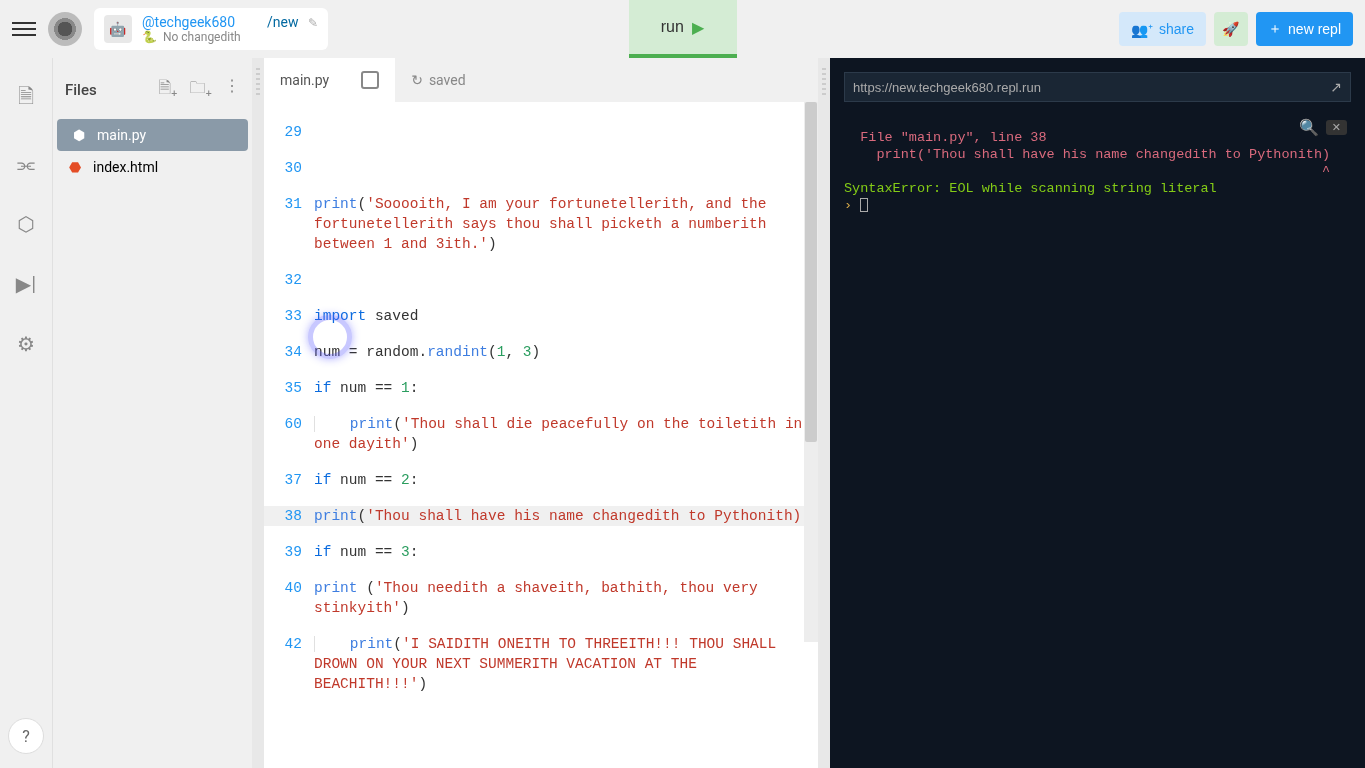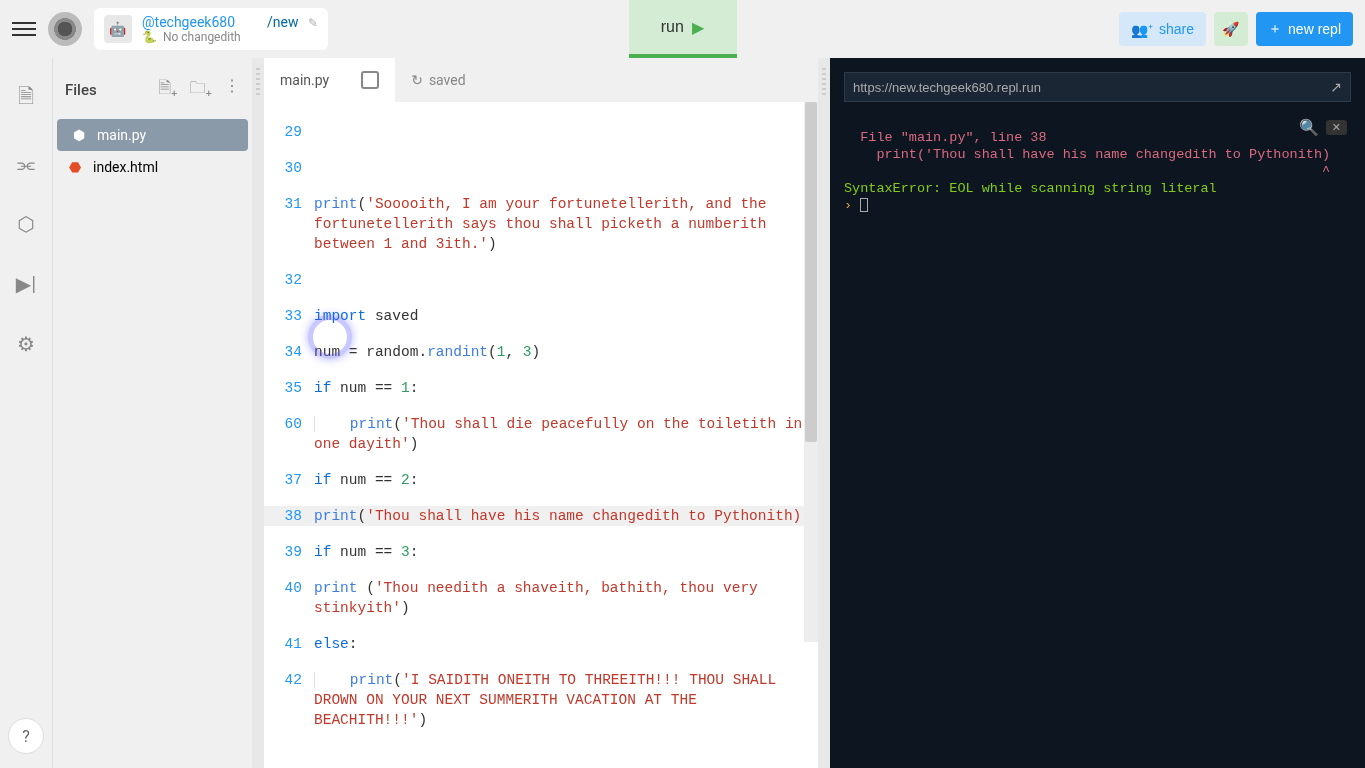--- a/index.html
+++ b/index.html
@@ -294,24 +294,20 @@
         </div>
         <div class="code-line">
           <div class="gutter">39</div>
           <div class="code-text"><span class="kw">if</span><span class="op"> num == </span><span class="num">3</span><span class="op">:</span></div>
         </div>
         <div class="code-line">
           <div class="gutter">40</div>
           <div class="code-text"><span class="fn">print </span><span class="op">(</span><span class="str">'Thou needith a shaveith, bathith, thou very stinkyith'</span><span class="op">)</span></div>
         </div>
         <div class="code-line">
-          <div class="gutter">41</div>
-          <div class="code-text"><span class="kw">else</span><span class="op">:</span></div>
-        </div>
-        <div class="code-line">
           <div class="gutter">42</div>
           <div class="code-text"><span style="border-left: 1px solid rgb(224, 224, 224);">    </span><span class="fn">print</span><span class="op">(</span><span class="str">'I SAIDITH ONEITH TO THREEITH!!! THOU SHALL DROWN ON YOUR NEXT SUMMERITH VACATION AT THE BEACHITH!!!'</span><span class="op">)</span></div>
         </div>
       </div>
   </div>
 
   <div class="divider"></div>
 
   <div class="console-panel">
     <div class="url-bar">

